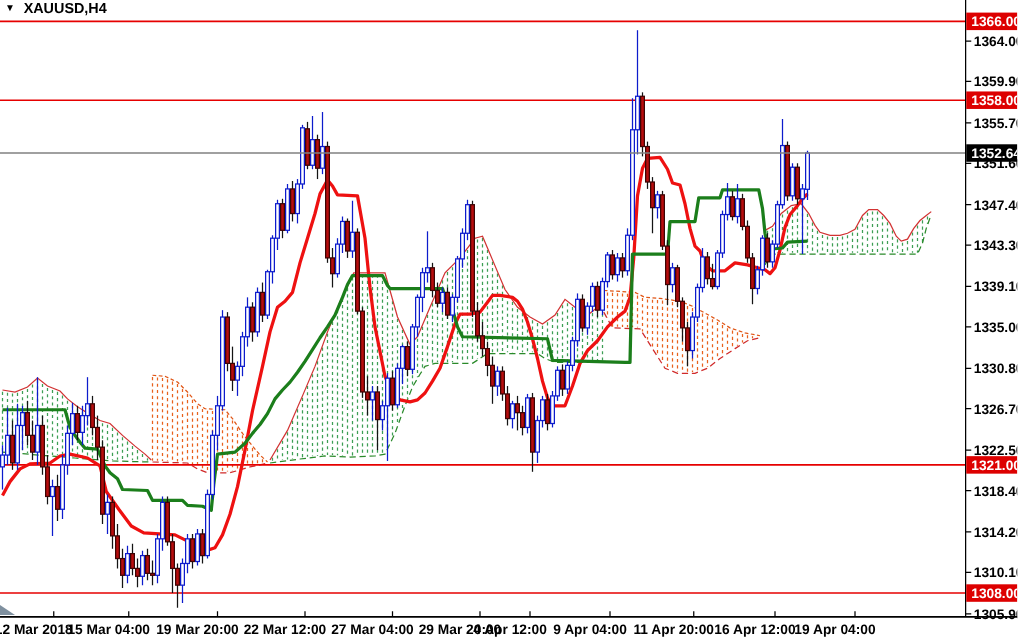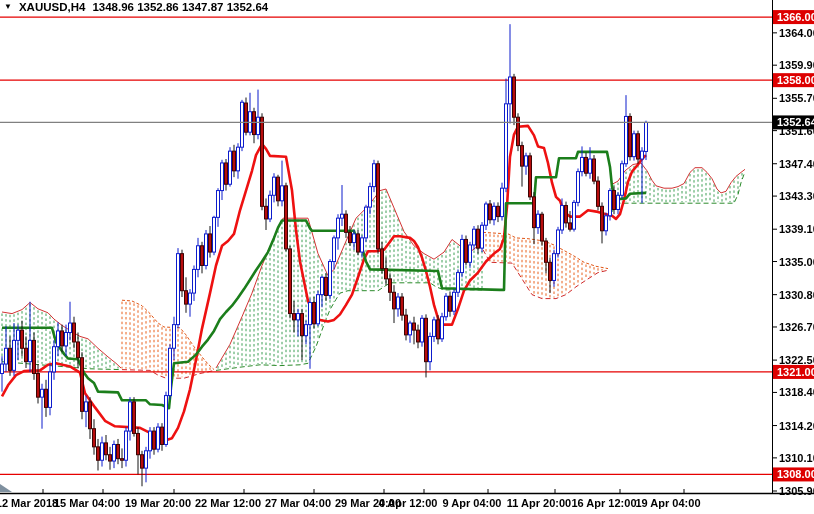--- a/index.html
+++ b/index.html
@@ -10,21 +10,20 @@
              display:flex;align-items:center;gap:7px;z-index:5;}
   .title-bar .tri{font-size:8px;color:#000;transform:translateY(-1px);}
 </style>
 </head>
 <body>
 
 <div class="screen">
   <div class="title-bar">
     <span class="tri">▼</span>
     <span>XAUUSD,H4</span>
-    <span>1348.96 1352.86 1347.87 1352.64</span>
   </div>
   <svg id="chart-svg" width="814" height="514" viewBox="0 0 814 514">
       <g>
         <g>
           <line x1="2" y1="313.49751243781225" x2="2" y2="360.6766169154239" stroke="#3d9e54" stroke-width="1" stroke-dasharray="2.5,2.5"></line>
           <line x1="6" y1="314.12835820895594" x2="6" y2="361.00291645222273" stroke="#3d9e54" stroke-width="1" stroke-dasharray="2.5,2.5"></line>
           <line x1="10" y1="314.75920398009964" x2="10" y2="361.3292159890216" stroke="#3d9e54" stroke-width="1" stroke-dasharray="2.5,2.5"></line>
           <line x1="14" y1="314.28606965174185" x2="14" y2="361.6555155258204" stroke="#3d9e54" stroke-width="1" stroke-dasharray="2.5,2.5"></line>
           <line x1="18" y1="312.7089552238808" x2="18" y2="361.9818150626192" stroke="#3d9e54" stroke-width="1" stroke-dasharray="2.5,2.5"></line>
           <line x1="22" y1="311.1318407960198" x2="22" y2="362.30811459941805" stroke="#3d9e54" stroke-width="1" stroke-dasharray="2.5,2.5"></line>

